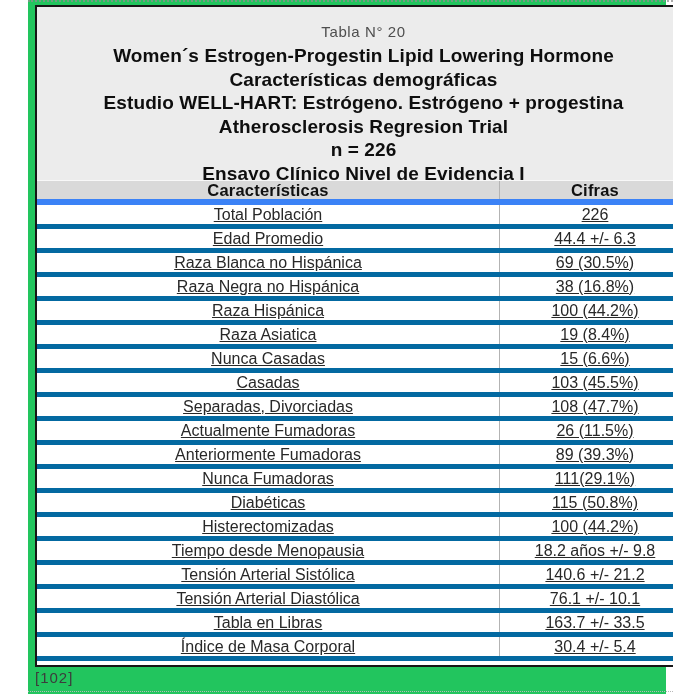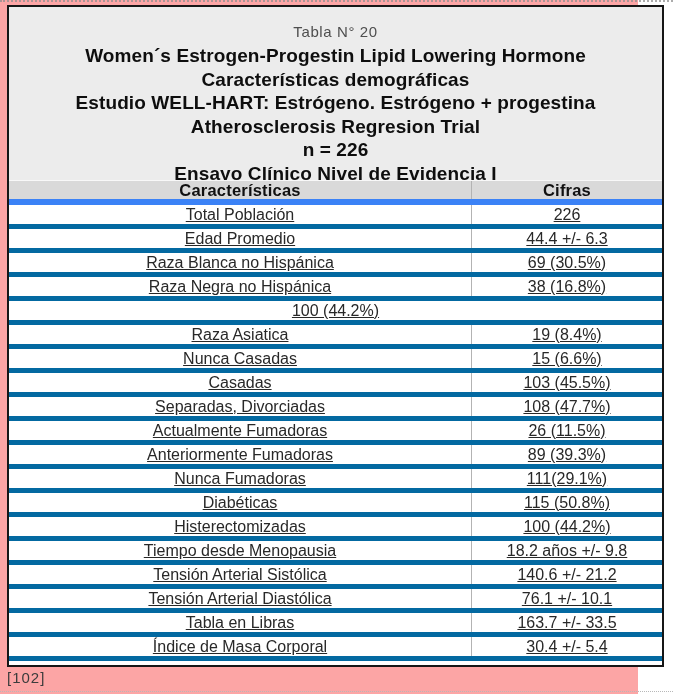--- a/index.html
+++ b/index.html
@@ -2,21 +2,21 @@
 <html><head>
 <meta charset="utf-8">
 <style>
   * { margin:0; padding:0; box-sizing:border-box; }
   html, body {
     width:673px; height:694px;
     background:#ffffff;
     font-family:"Liberation Sans", sans-serif;
     overflow:hidden;
   }
-  .page { position:relative; width:638px; height:694px; background:#fca5a5; }
+  .page { position:relative; width:638px; height:694px; background:#22c55e;margin-left:28px; }
 
   .edge-top {
     position:absolute; left:0; top:0; width:673px; height:0;
     border-top:2px dotted #8f8f8f; opacity:.75;
   }
   .edge-bottom {
     position:absolute; left:0; top:691px; width:673px; height:0;
     border-top:1px dotted #b8b8b8;
   }
 
@@ -99,20 +99,21 @@
         </div>
         <div class="row">
           <div class="cell c1">Raza Blanca no Hispánica</div>
           <div class="cell c2">69 (30.5%)</div>
         </div>
         <div class="row">
           <div class="cell c1">Raza Negra no Hispánica</div>
           <div class="cell c2">38 (16.8%)</div>
         </div>
         <div class="row">
+          <div class="cell c1">Raza Hispánica</div>
           <div class="cell c2">100 (44.2%)</div>
         </div>
         <div class="row">
           <div class="cell c1">Raza Asiatica</div>
           <div class="cell c2">19 (8.4%)</div>
         </div>
         <div class="row">
           <div class="cell c1">Nunca Casadas</div>
           <div class="cell c2">15 (6.6%)</div>
         </div>

